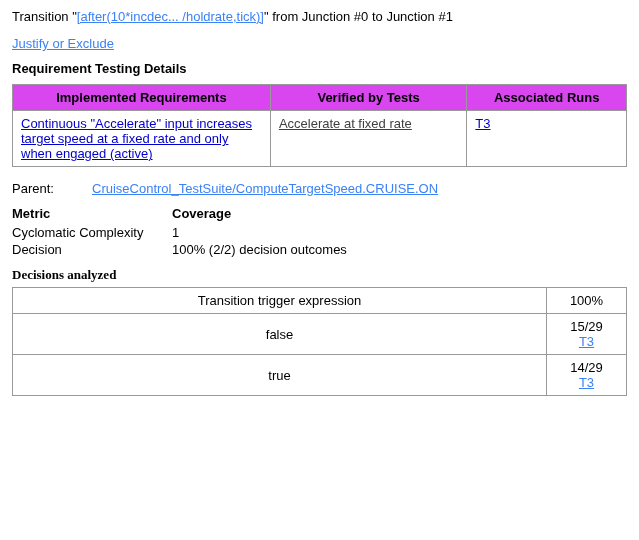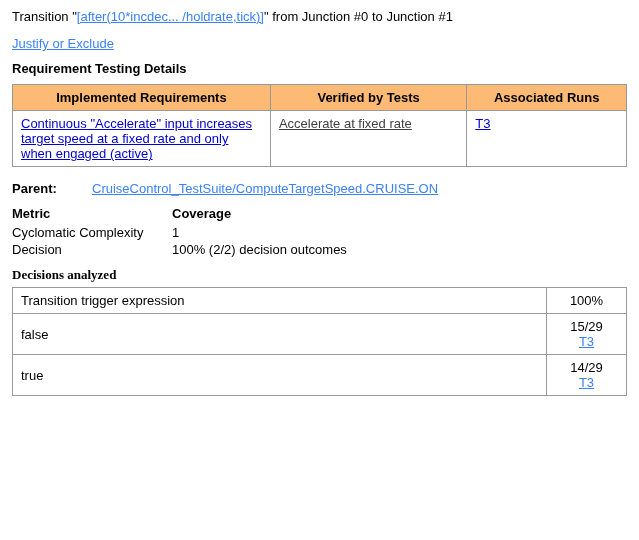--- a/index.html
+++ b/index.html
@@ -34,21 +34,21 @@
       margin-bottom: 14px;
       font-size: 13px;
     }
     table.req-table th, table.req-table td {
       border: 1px solid #999;
       padding: 5px 8px;
       vertical-align: top;
     }
     table.req-table th {
       font-weight: bold;
-      background: #fdba74;
+      background: #d946ef;
     }
     .col-impl { width: 42%; }
     .col-verified { width: 32%; }
     .col-runs { width: 26%; }
     .metric-section {
       margin-bottom: 10px;
     }
     .metric-row {
       display: flex;
       margin-bottom: 2px;
@@ -72,21 +72,21 @@
     .metric-header-value {
       font-weight: bold;
     }
     .parent-row {
       display: flex;
       align-items: baseline;
       margin-bottom: 10px;
       font-size: 13px;
     }
     .parent-label {
-      font-weight: bold;
+      font-weight: normal;
       width: 80px;
     }
     .decisions-label {
       font-weight: bold;
       font-size: 13px;
       margin-bottom: 4px;
       font-family: Liberation Serif, serif;
     }
     table.decisions-table {
       border-collapse: collapse;
@@ -96,21 +96,21 @@
     table.decisions-table td {
       border: 1px solid #999;
       padding: 5px 8px;
       vertical-align: middle;
     }
     .decision-pct {
       text-align: center;
       width: 80px;
     }
     .decision-label {
-      text-align: left;
+      text-align: center;
     }
   </style>
 </head>
 <body>
 
 <div class="page-title">
   <span>Transition "</span><span class="link">[after(10*incdec... /holdrate,tick)]</span><span>" from Junction #0 to Junction #1</span>
 </div>
 
 <div style="margin-bottom: 8px;">

